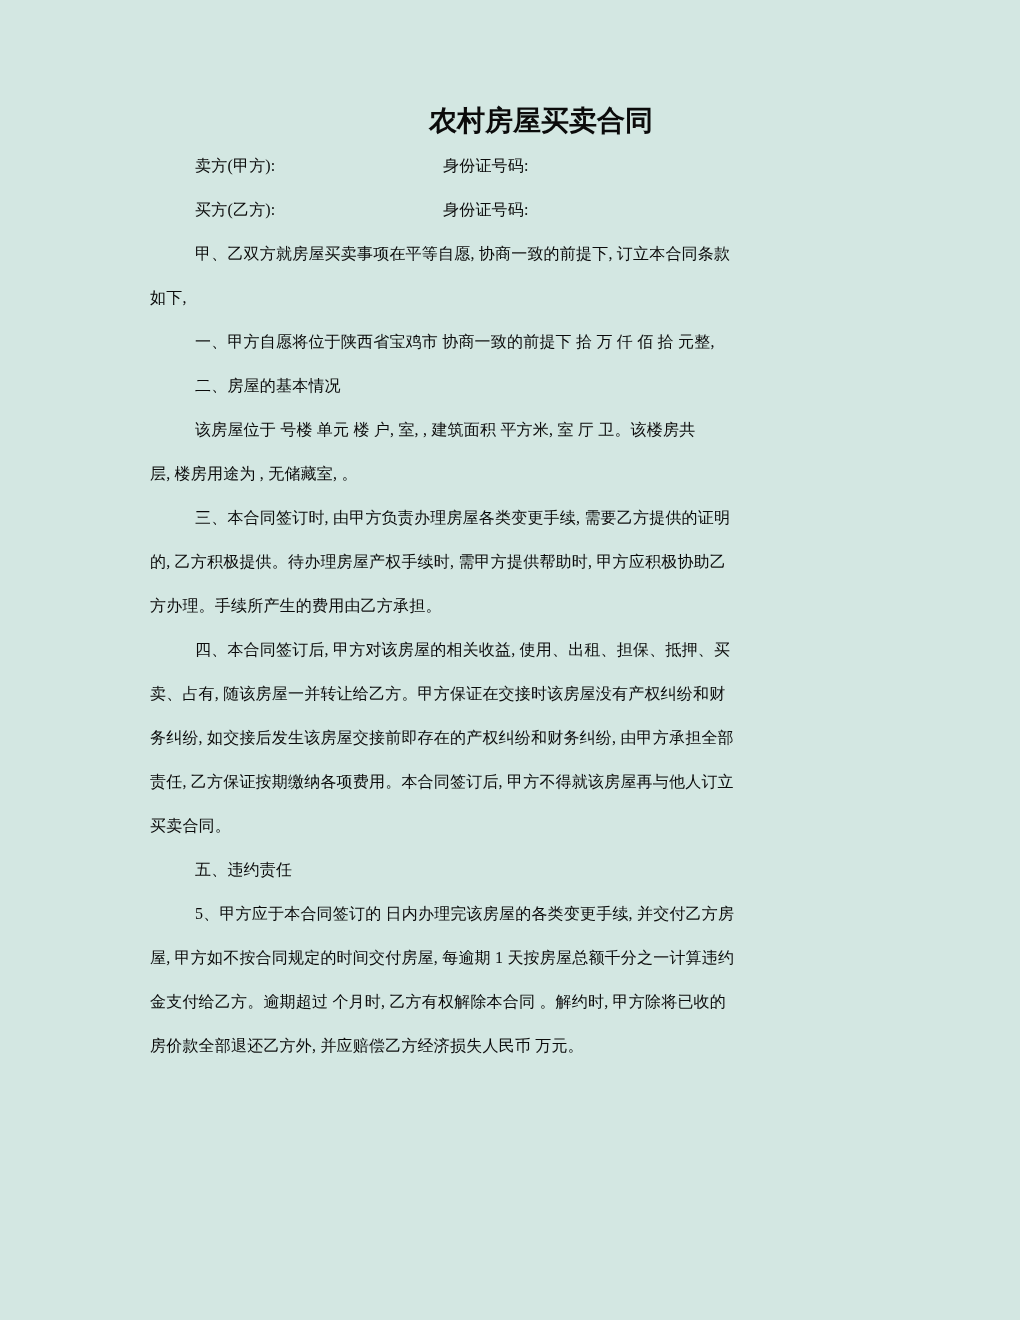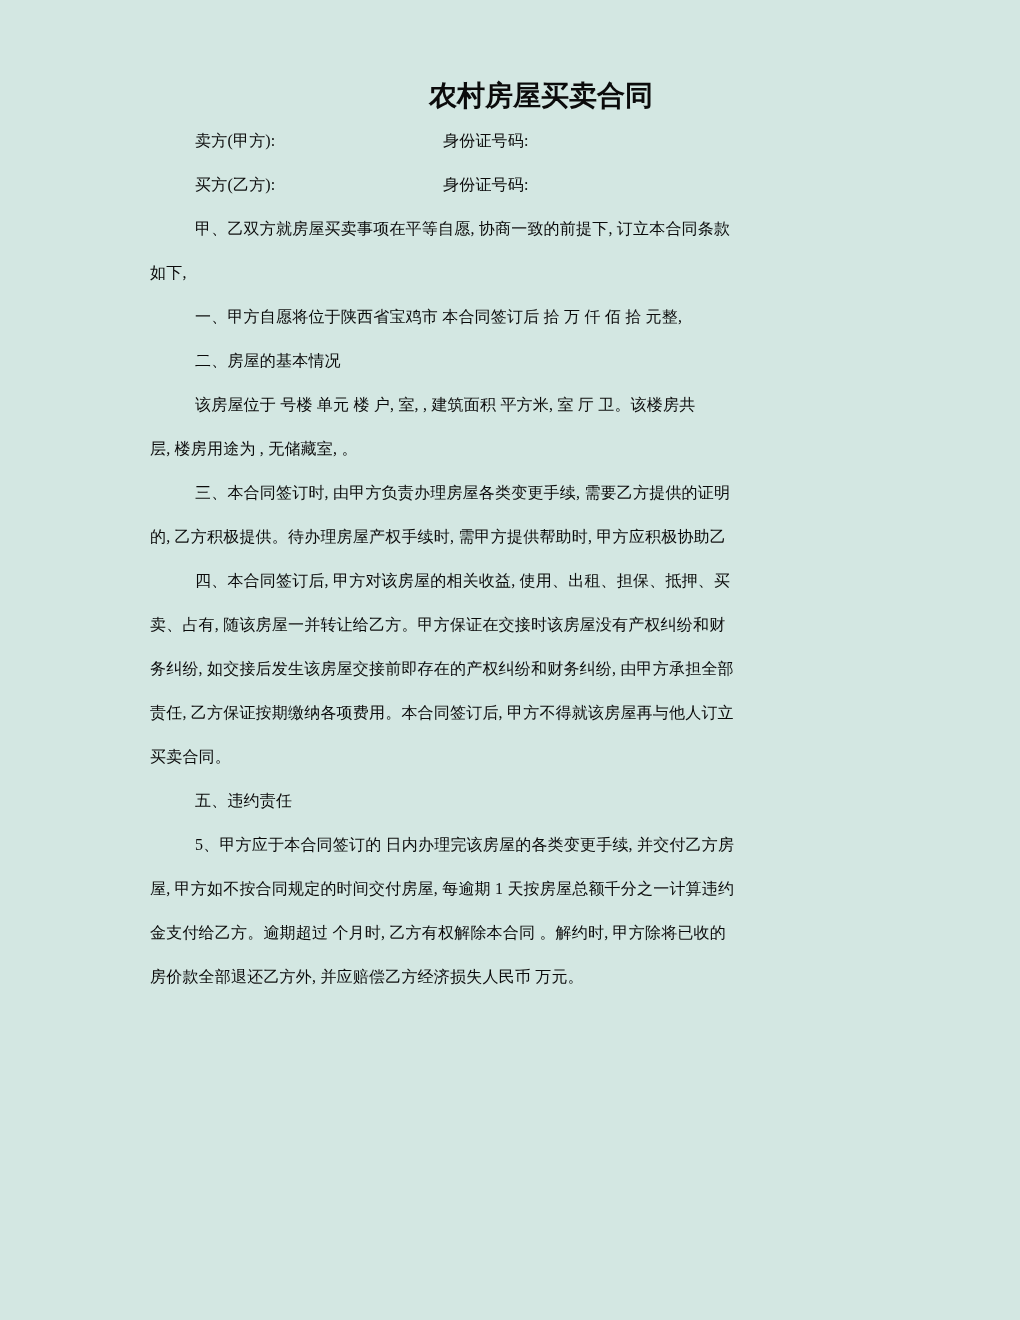--- a/index.html
+++ b/index.html
@@ -15,21 +15,21 @@
     font-family: "Liberation Serif", "DejaVu Serif", serif;
   }
   .page {
     position: relative;
     width: 1020px;
     height: 1320px;
     box-sizing: border-box;
     padding: 0 140px 0 150px;
   }
   .title {
-    padding-top: 76px;
+    padding-top: 101px;
     line-height: 39px;
     font-size: 28px;
     font-weight: bold;
     text-align: center;
     
     padding-left: 52px;
     white-space: pre;
   }
   .lines {
     margin-top: 4px;
@@ -59,26 +59,27 @@
   <div class="title">农村房屋买卖合同</div>
 
   <div class="lines">
 
     <div class="line ind party"><span>卖方(甲方):</span><span class="id">身份证号码:</span></div>
 
     <div class="line ind party"><span>买方(乙方):</span><span class="id">身份证号码:</span></div>
 
     <div class="line ind">甲、乙双方就房屋买卖事项在平等自愿, 协商一致的前提下, 订立本合同条款</div>
     <div class="line">如下,</div>
-    <div class="line ind">一、甲方自愿将位于陕西省宝鸡市 本合同签订后 拾 万 仟 佰 拾 元整,</div>
+    <div class="line ind">一、甲方自愿将位于陕西省宝鸡市 协商一致的前提下 拾 万 仟 佰 拾 元整,</div>
     <div class="line ind">二、房屋的基本情况</div>
     <div class="line ind">该房屋位于 号楼 单元 楼 户, 室, , 建筑面积 平方米, 室 厅 卫。该楼房共</div>
     <div class="line">层, 楼房用途为 , 无储藏室, 。</div>
     <div class="line ind">三、本合同签订时, 由甲方负责办理房屋各类变更手续, 需要乙方提供的证明</div>
     <div class="line">的, 乙方积极提供。待办理房屋产权手续时, 需甲方提供帮助时, 甲方应积极协助乙</div>
+    <div class="line">方办理。手续所产生的费用由乙方承担。</div>
     <div class="line ind">四、本合同签订后, 甲方对该房屋的相关收益, 使用、出租、担保、抵押、买</div>
     <div class="line">卖、占有, 随该房屋一并转让给乙方。甲方保证在交接时该房屋没有产权纠纷和财</div>
     <div class="line">务纠纷, 如交接后发生该房屋交接前即存在的产权纠纷和财务纠纷, 由甲方承担全部</div>
     <div class="line">责任, 乙方保证按期缴纳各项费用。本合同签订后, 甲方不得就该房屋再与他人订立</div>
     <div class="line">买卖合同。</div>
     <div class="line ind">五、违约责任</div>
     <div class="line ind">5、甲方应于本合同签订的 日内办理完该房屋的各类变更手续, 并交付乙方房</div>
     <div class="line">屋, 甲方如不按合同规定的时间交付房屋, 每逾期 1 天按房屋总额千分之一计算违约</div>
     <div class="line">金支付给乙方。逾期超过 个月时, 乙方有权解除本合同 。解约时, 甲方除将已收的</div>
     <div class="line">房价款全部退还乙方外, 并应赔偿乙方经济损失人民币 万元。</div>

